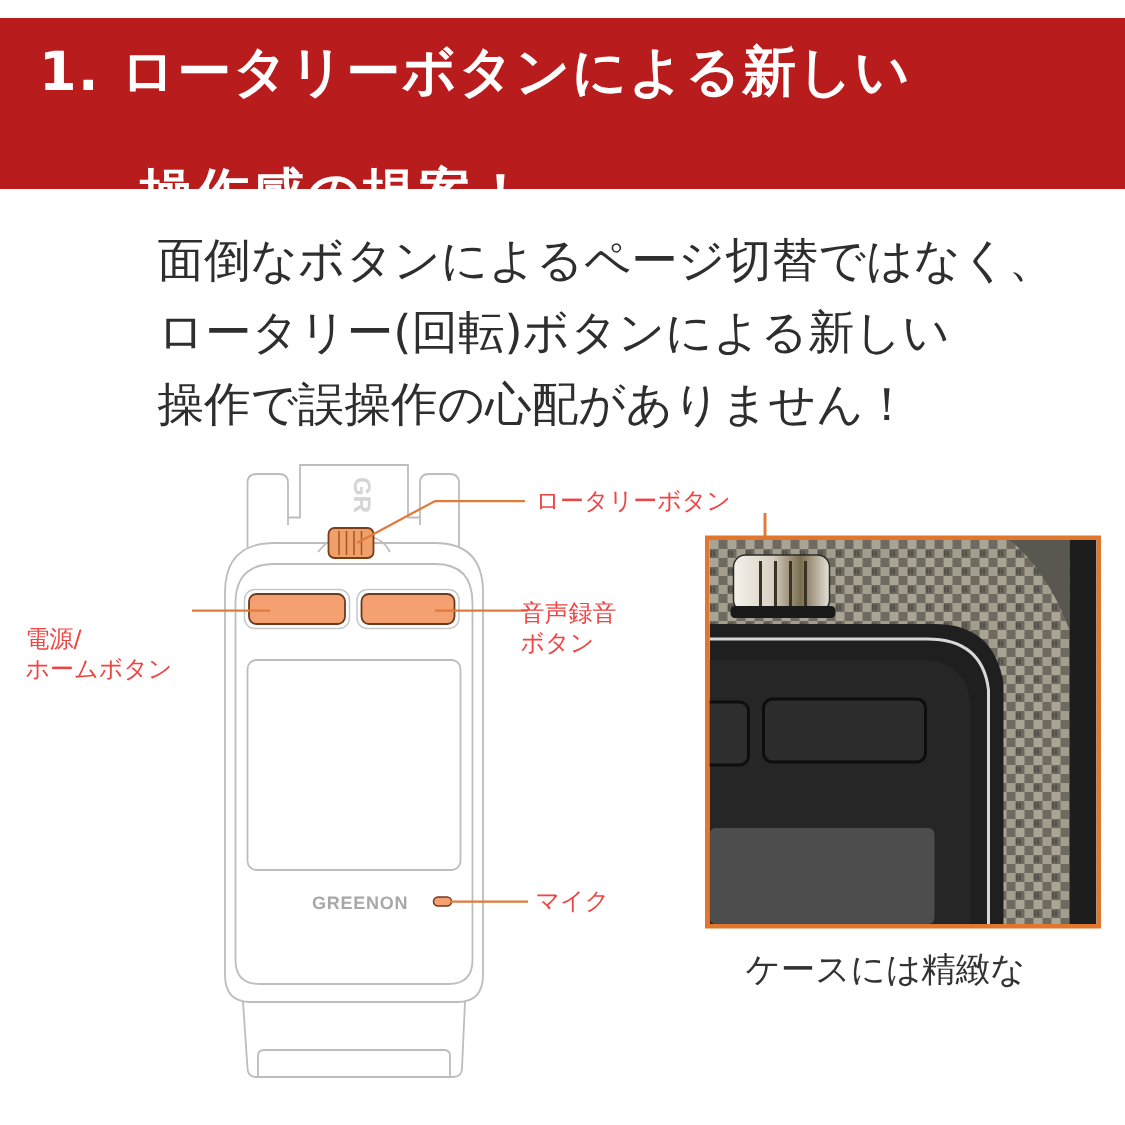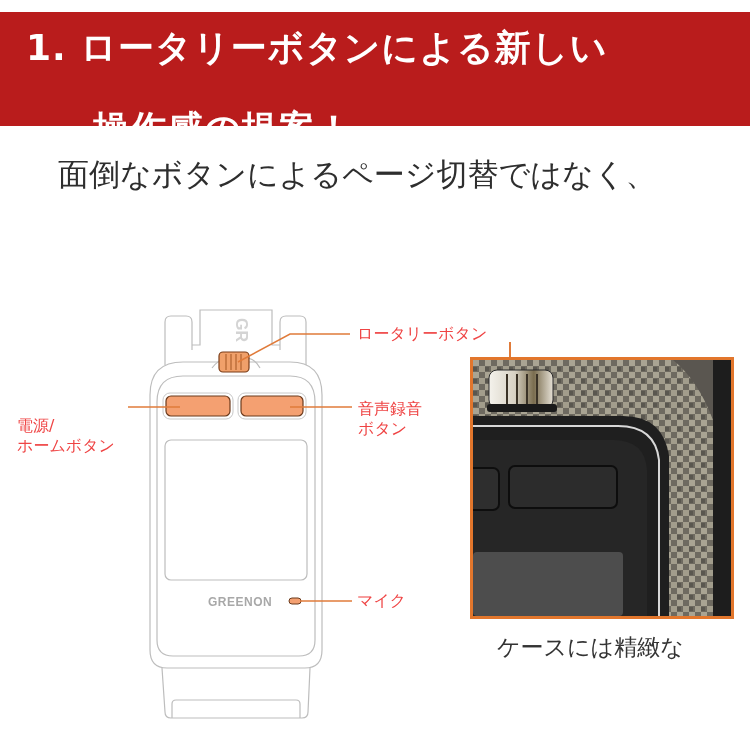--- a/index.html
+++ b/index.html
@@ -3,36 +3,38 @@
 <meta charset="utf-8">
 <style>
   html, body { margin: 0; padding: 0; }
   body { width: 750px; height: 750px; background: #ffffff; position: relative; overflow: hidden;
          font-family: "DejaVu Sans", "Liberation Sans", sans-serif; color: #2b2b2b; }
   .header { position: absolute; left: 0; top: 12px; width: 750px; height: 114px; background: #b91c1c; }
   .header .line { position: absolute; color: #fff; font-weight: bold; font-size: 36px; letter-spacing: 1px; white-space: nowrap; }
   .header .l1 { left: 26px; top: 12px; }
   .header .l2 { left: 93px; top: 60px; margin-top: 33px; }
   .intro { position: absolute; left: 58px; top: 150px; font-size: 31px; line-height: 48px; color: #2e2e2e; }
-  .intro div { white-space: nowrap; }
+  .intro div { white-space: nowrap; margin-left: 47px; }
   .label { position: absolute; font-size: 16px; line-height: 20px; color: #ef4444; white-space: nowrap; }
   .photo { position: absolute; left: 470px; top: 357px; width: 264px; height: 262px; border: 3px solid #e2762c; box-sizing: border-box; overflow: hidden; }
   .caption { position: absolute; left: 497px; top: 632px; font-size: 23px; line-height: 31px; color: #333; }
   .caption div { white-space: nowrap; text-align: center; }
 </style>
 </head>
 <body>
 
 <div class="header">
   <div class="line l1">1. ロータリーボタンによる新しい</div>
   <div class="line l2">操作感の提案！</div>
 </div>
 
 <div class="intro">
   <div>面倒なボタンによるページ切替ではなく、</div>
+  <div>ロータリー(回転)ボタンによる新しい</div>
+  <div>操作で誤操作の心配がありません！</div>
 </div>
 
 <svg style="position:absolute;left:0;top:0" width="470" height="750" viewBox="0 0 470 750">
   <g fill="none" stroke="#bdbdbd" stroke-width="1.2">
 
     <path d="M165 365 L165 322 Q165 316 171 316 L186 316 Q192 316 192 322 L192 350"></path>
     <path d="M280 350 L280 322 Q280 316 286 316 L300 316 Q306 316 306 322 L306 365"></path>
     <path d="M192 345 L200 345 L200 310 L272 310 L272 345 L280 345"></path>
 
     <path d="M150 650 L150 395 Q150 362 183 362 L290 362 Q322 362 322 395 L322 650 Q322 668 305 668 L167 668 Q150 668 150 650 Z"></path>
@@ -77,21 +79,21 @@
   </g>
 </svg>
 
 <div class="label" style="left:357px;top:324px;">ロータリーボタン</div>
 
 <div class="label" style="left:17px;top:376px;margin-top:40px;">
   <div>電源/</div>
   <div>ホームボタン</div>
 </div>
 
-<div class="label" style="left:358px;top:399px;">
+<div class="label" style="left:347px;top:399px;">
   <div>音声録音</div>
   <div>ボタン</div>
 </div>
 
 <div class="label" style="left:357px;top:591px;">マイク</div>
 
 <div style="position:absolute;left:509px;top:342px;width:1.5px;height:36px;background:#e07b3a;"></div>
 
 <div class="photo">
   <svg width="258" height="256" viewBox="0 0 258 256">

